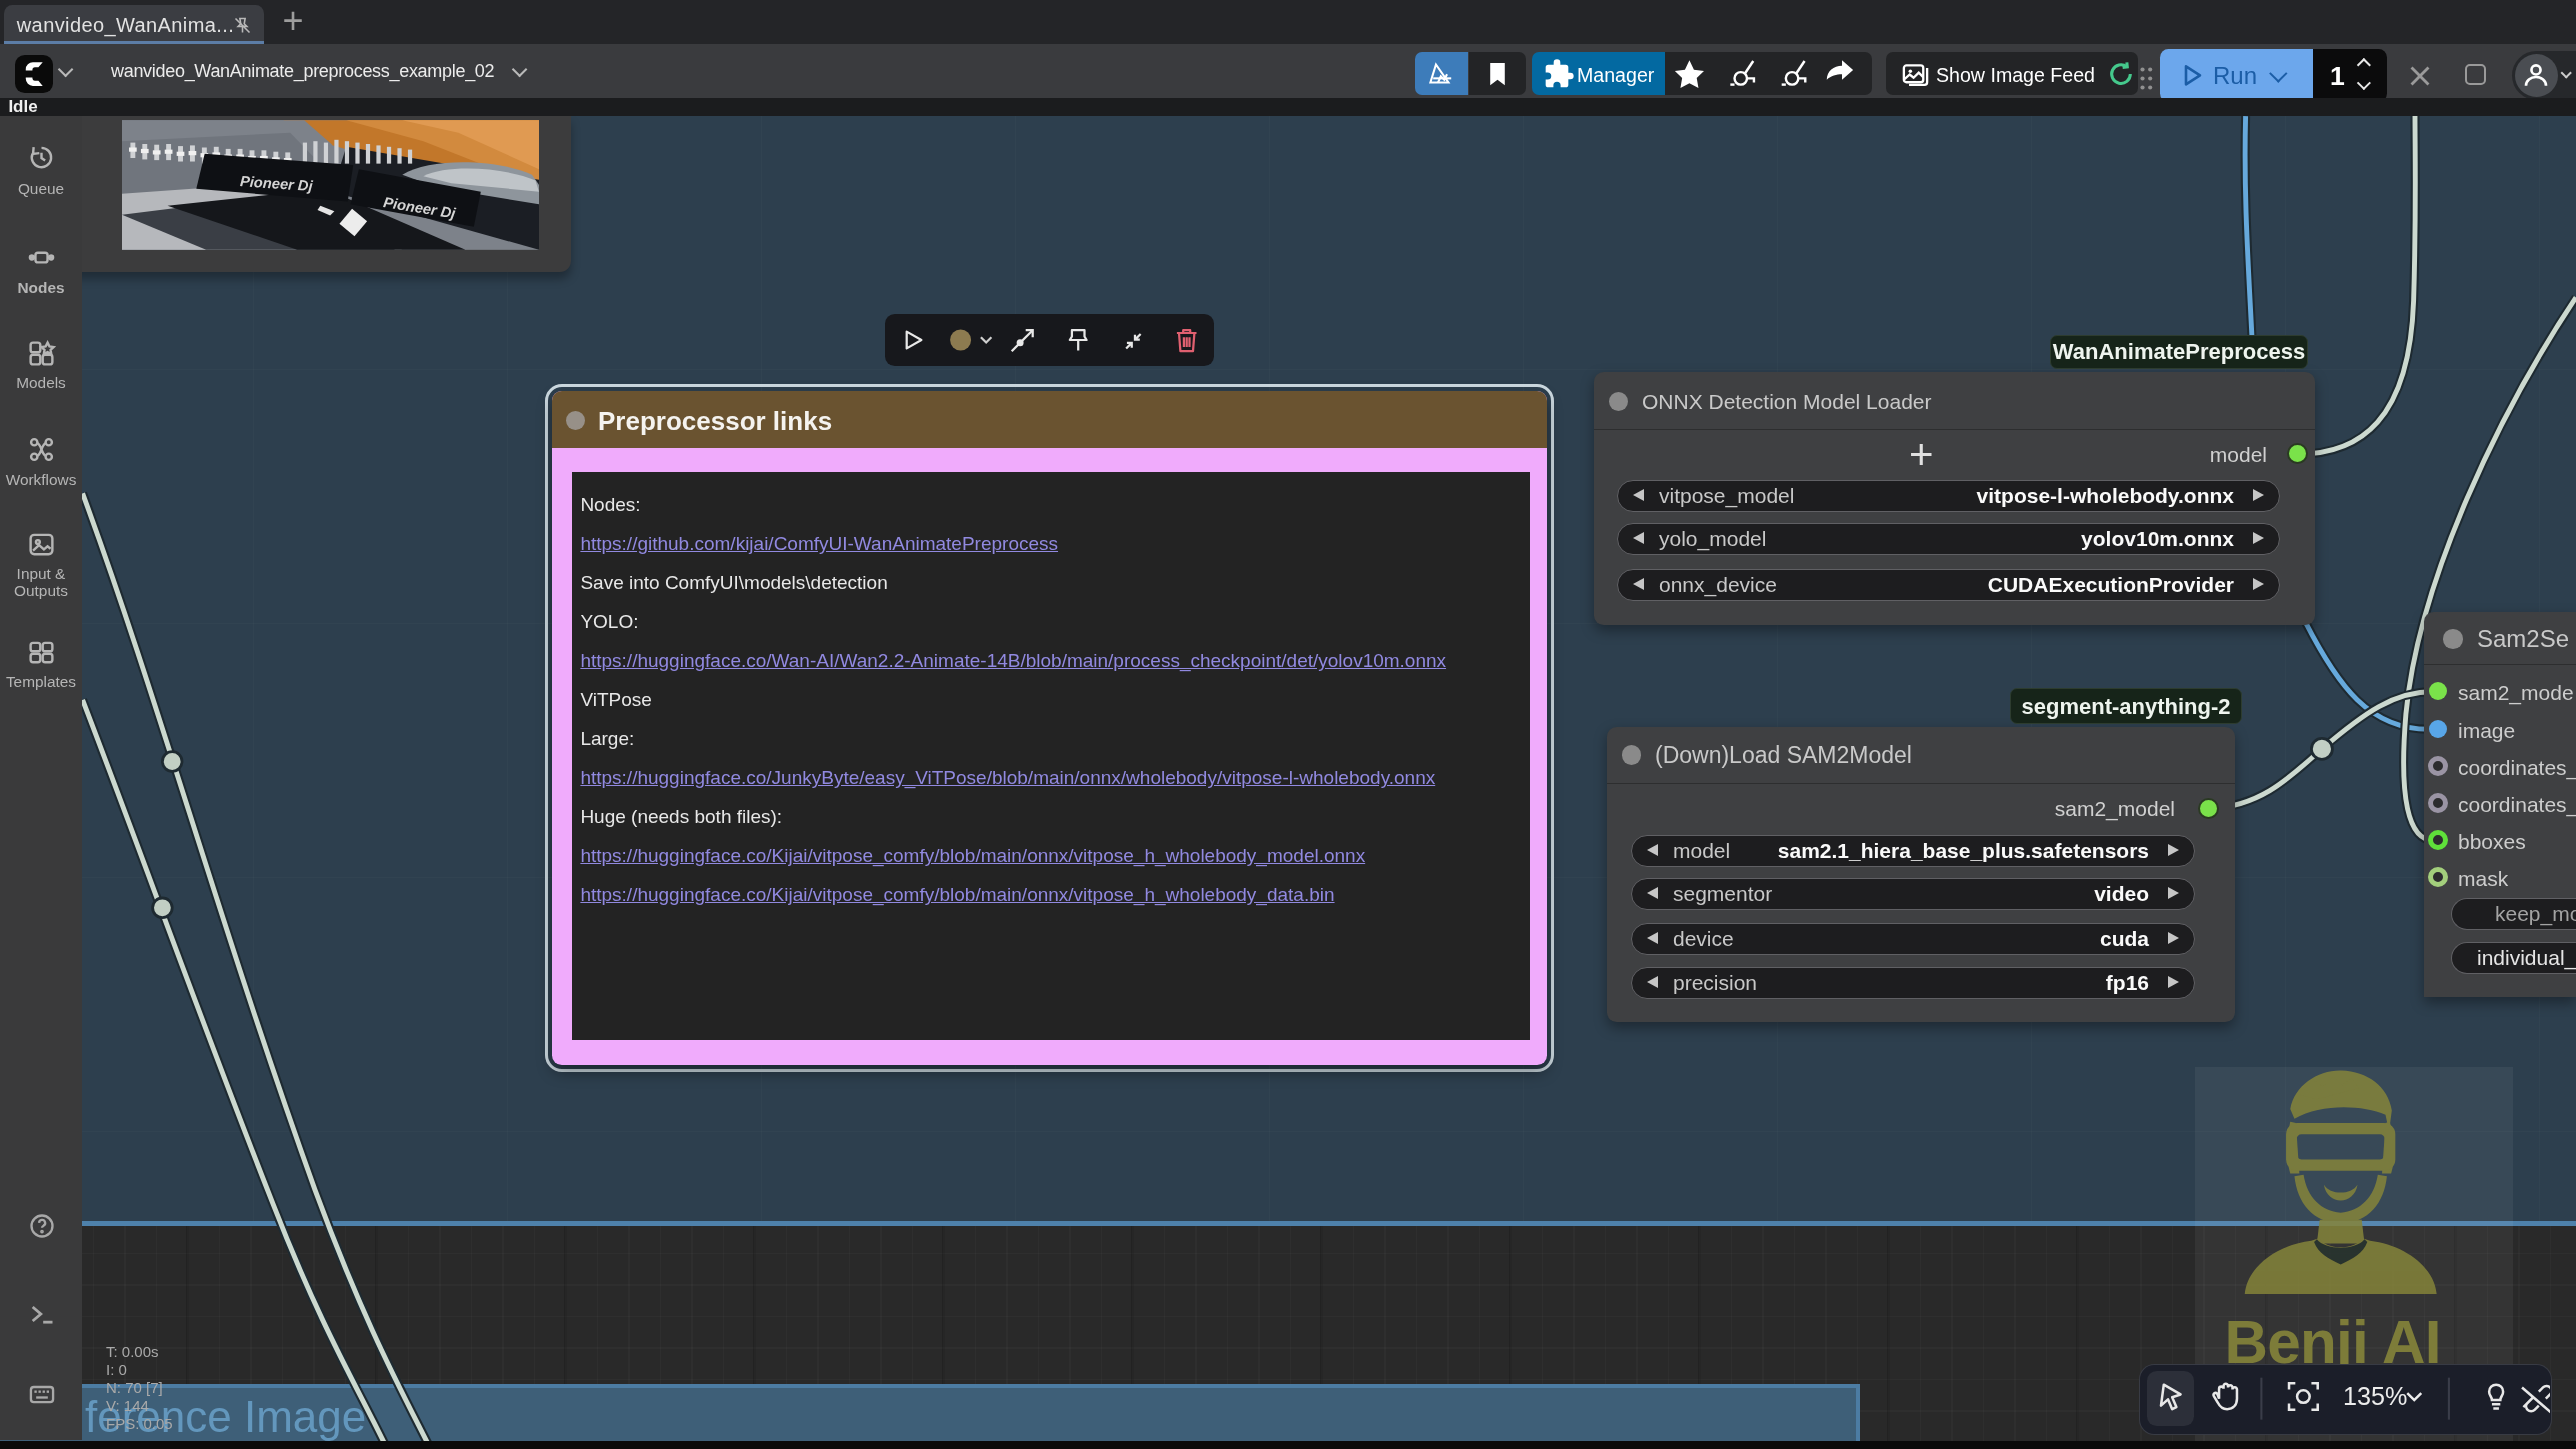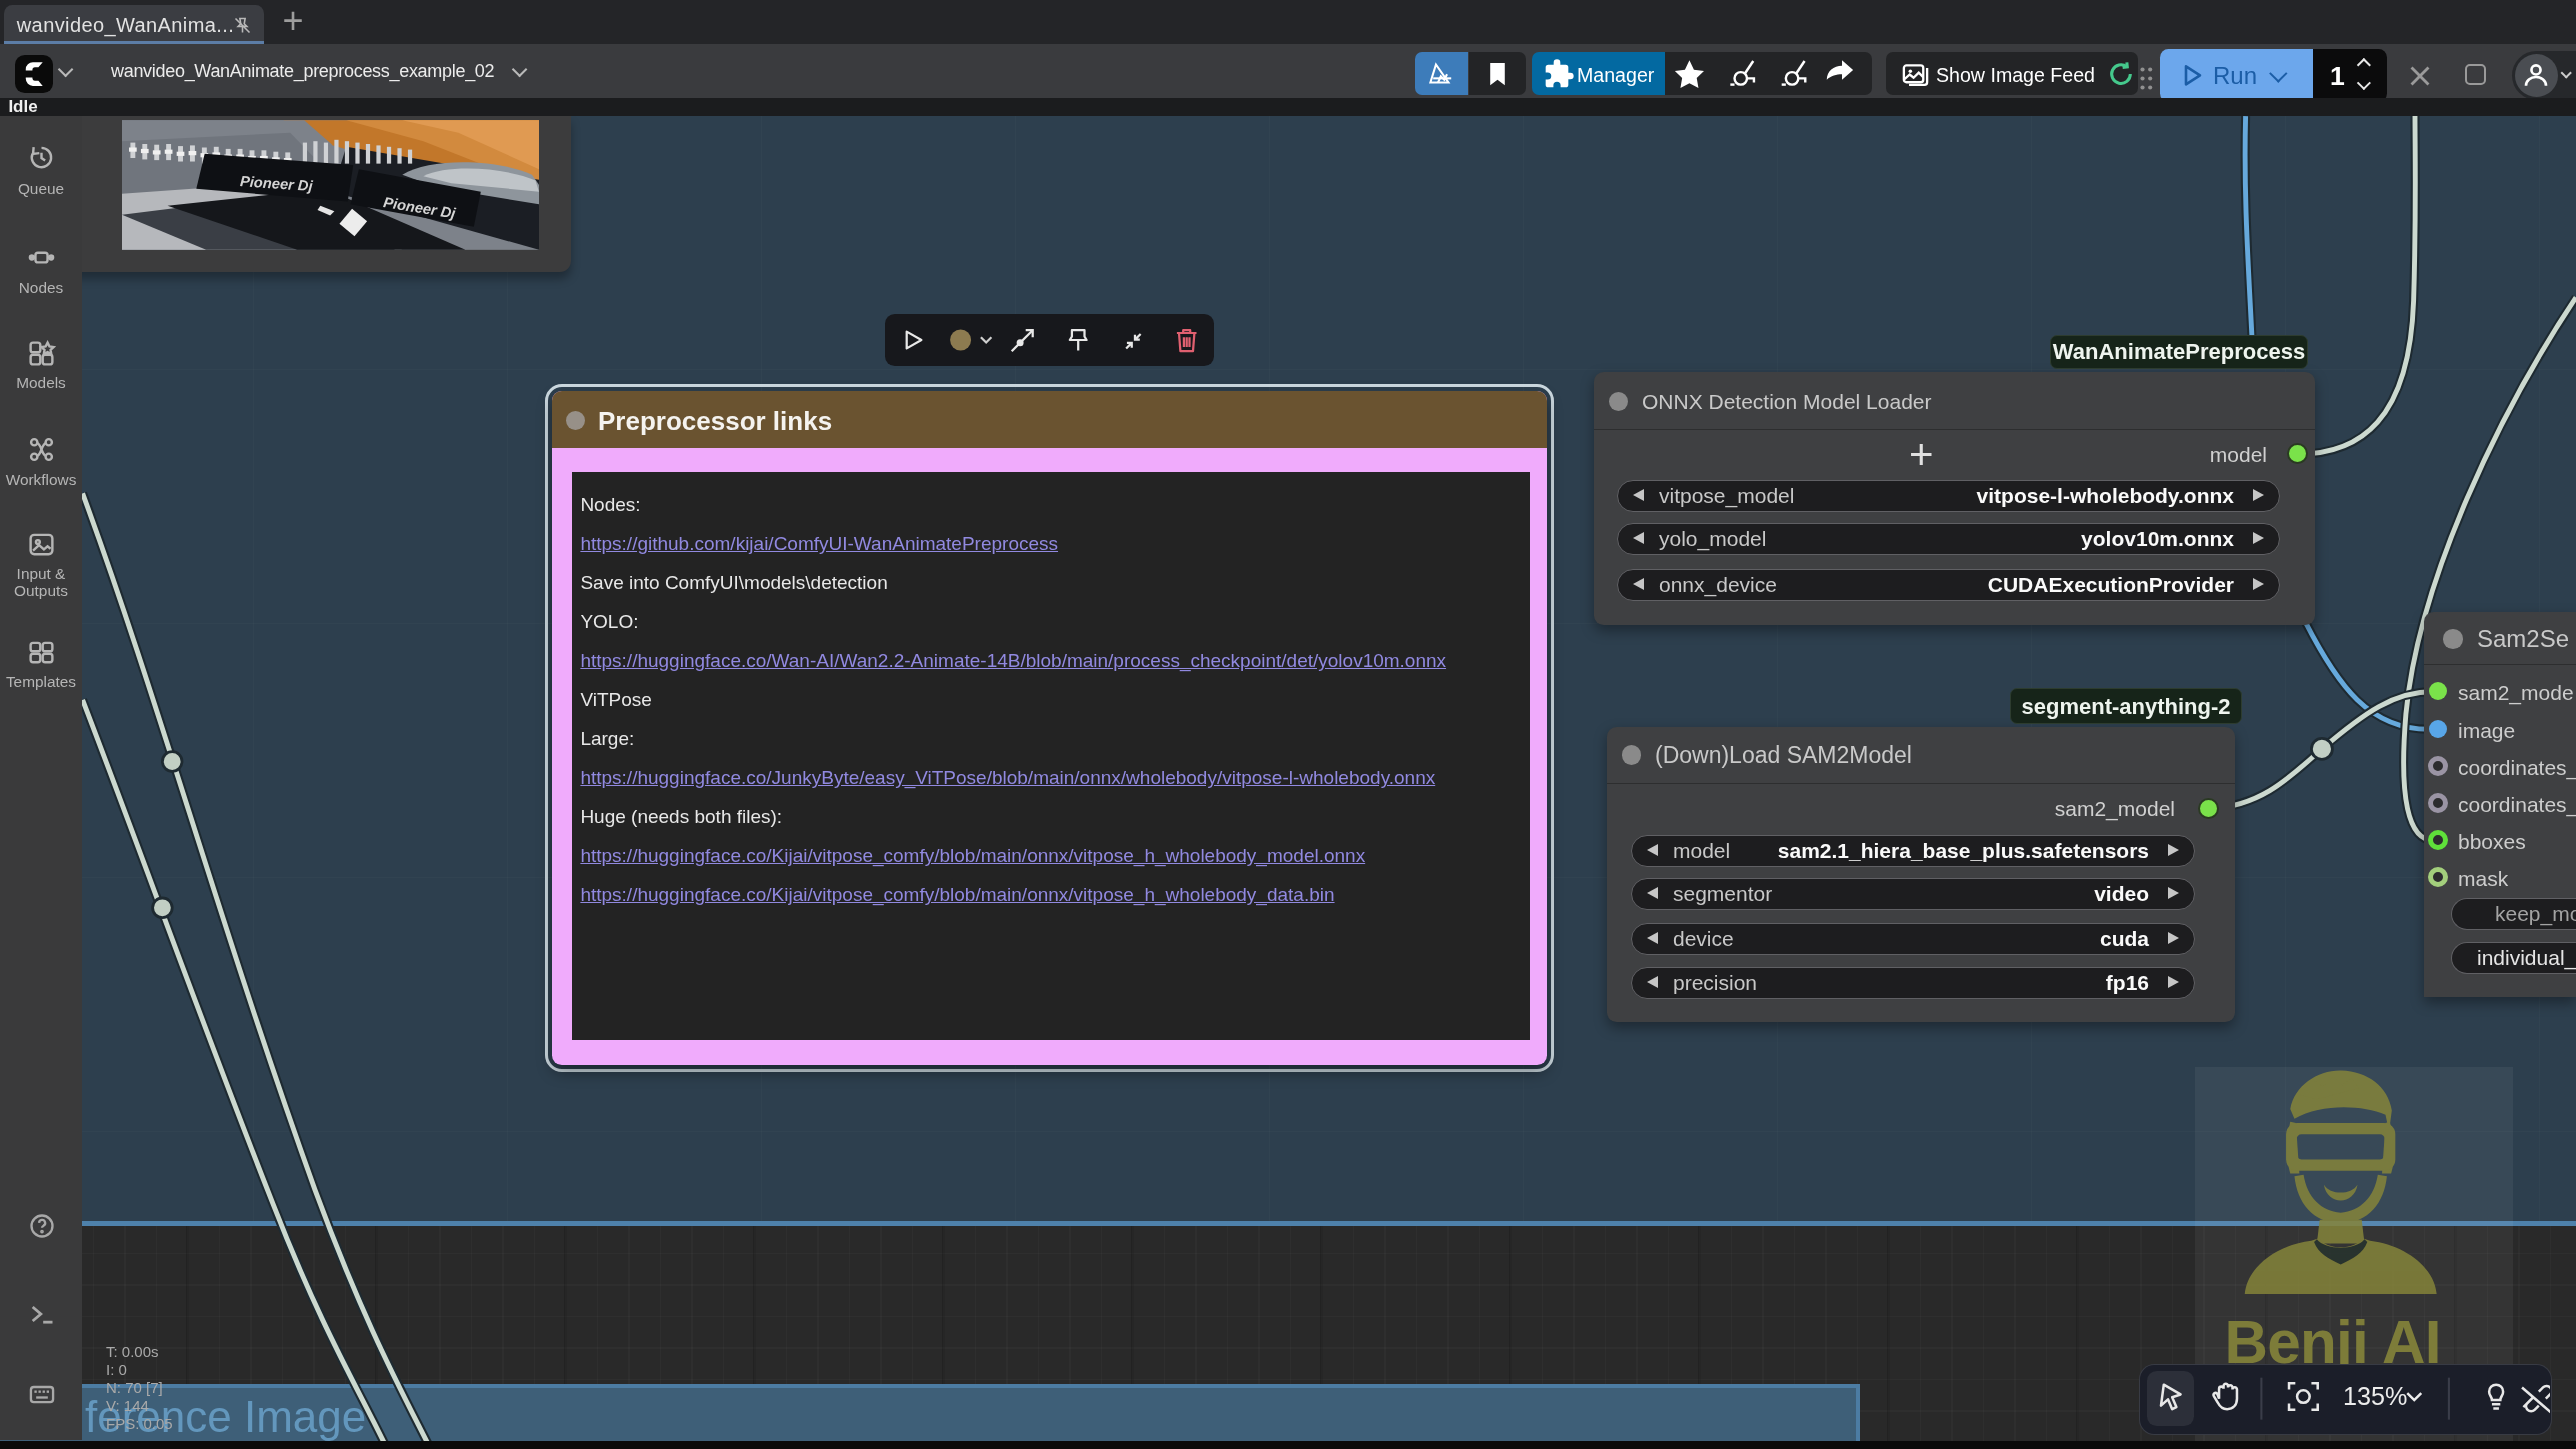--- a/index.html
+++ b/index.html
@@ -494,21 +494,21 @@
         <path d="M5.5 3.5 L5 9 l5.2 -0.6"></path>
         <path d="M12 8 v4.5 l3 2"></path>
       </svg>
     <div class="sbitem sblabel" style="top:64px;">Queue</div>
     <svg class="abs" style="left:26.6px; top:127px;" width="29" height="29" viewBox="0 0 24 24" fill="none" stroke="#b5b5b5" stroke-width="2">
       <rect x="7" y="8" width="10" height="8" rx="2"></rect>
         <path d="M2 12 h5 M17 12 h5"></path>
         <circle cx="4" cy="12" r="1.6"></circle>
         <circle cx="20" cy="12" r="1.6"></circle>
       </svg>
-    <div class="sbitem sblabel" style="top:163px;">Nodes</div>
+    <div class="sbitem sblabel" style="top:163px;font-weight:bold;">Nodes</div>
     <svg class="abs" style="left:26.6px; top:223px;" width="29" height="29" viewBox="0 0 24 24" fill="none" stroke="#b5b5b5" stroke-width="2">
       <rect x="3" y="3" width="8" height="8" rx="2"></rect>
         <rect x="3" y="13" width="8" height="8" rx="2"></rect>
         <rect x="13" y="13" width="8" height="8" rx="2"></rect>
         <path d="M17 3 l1.6 3.2 3.4 0.5 -2.5 2.4 0.6 3.4 -3.1 -1.6 -3.1 1.6 0.6 -3.4 -2.5 -2.4 3.4 -0.5 z"></path>
       </svg>
     <div class="sbitem sblabel" style="top:258px;">Models</div>
     <svg class="abs" style="left:26.6px; top:319px;" width="29" height="29" viewBox="0 0 24 24" fill="none" stroke="#b5b5b5" stroke-width="2">
       <circle cx="6" cy="6" r="2.6"></circle>
         <circle cx="18" cy="6" r="2.6"></circle>

